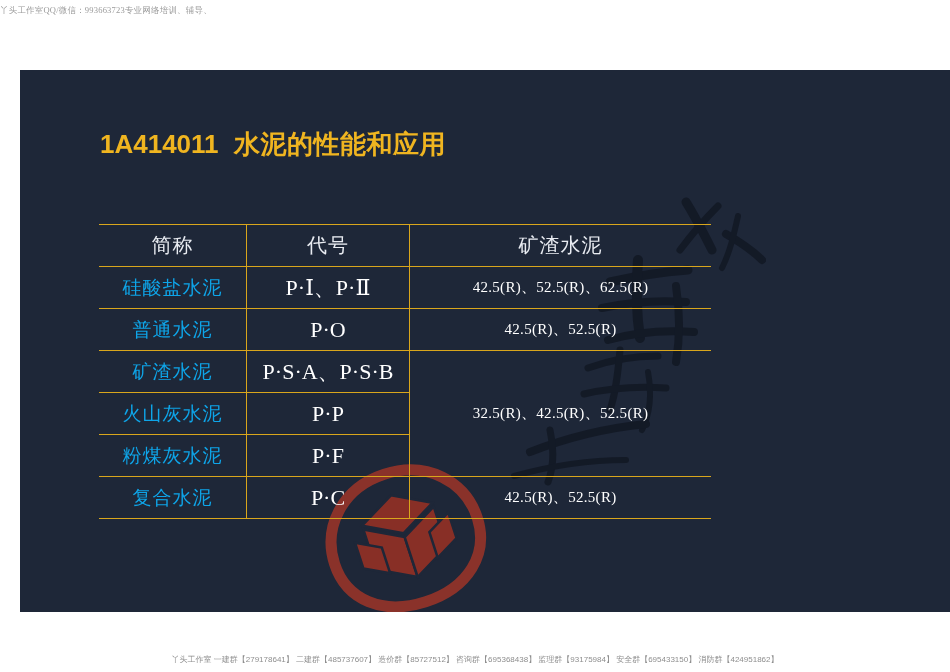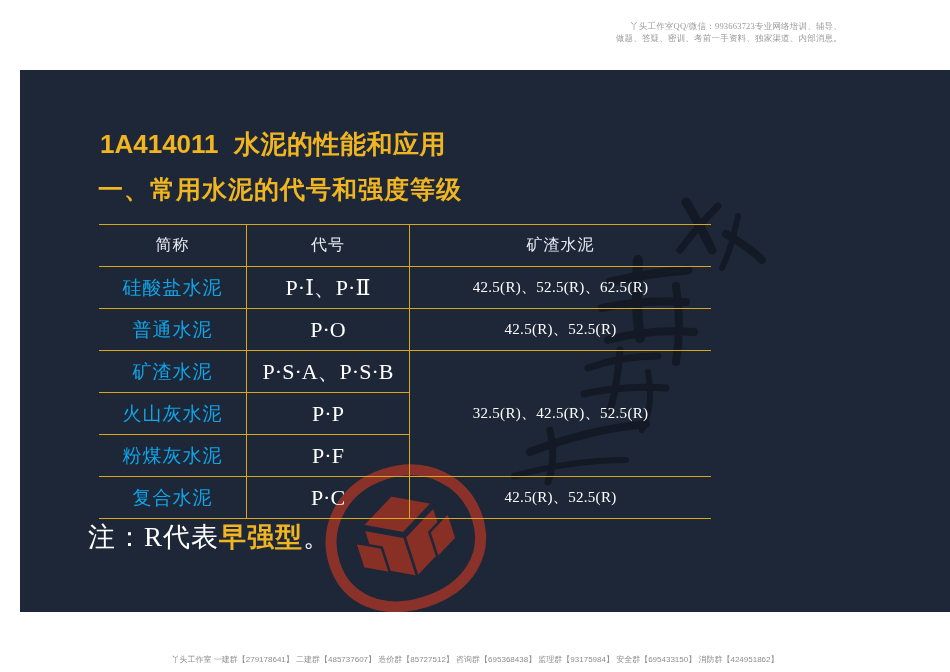--- a/index.html
+++ b/index.html
@@ -14,26 +14,26 @@
     position: relative;
     overflow: hidden;
     font-family: "Liberation Sans", "DejaVu Sans", sans-serif;
   }
 
   
   .top-header {
     position: absolute;
     left: 0; top: 0;
     width: 842px;
-    text-align: right;
+    text-align: left;
     color: #9a9a9a;
     font-size: 8.5px;
     line-height: 11.5px;
     font-family: "Liberation Serif", "DejaVu Serif", serif;
-    padding-top: 21px;
+    padding-top: 5px;
     letter-spacing: 0.2px;
   }
   .top-header div { white-space: nowrap; }
 
   
   .slide {
     position: absolute;
     left: 20px;
     top: 70px;
     width: 947px;
@@ -108,21 +108,21 @@
     font-weight: normal;
     background: transparent;
   }
   table.cement .c1 { width: 147px; border-left: none; }
   table.cement .c2 { width: 162px; }
   table.cement .c3 { width: 301px; }
 
   
   .hdr {
     color: #e9ecf2;
-    font-size: 16px;
+    font-size: 20px;
     font-family: "Liberation Sans", "DejaVu Sans", sans-serif;
     letter-spacing: 1px;
   }
   
   .name-cell {
     color: #0ea5e9;
     font-size: 19px;
     letter-spacing: 1px;
     font-family: "Liberation Sans", "DejaVu Sans", sans-serif;
   }
@@ -162,21 +162,20 @@
     line-height: 12px;
     font-family: Liberation Sans, sans-serif;
     white-space: nowrap;
   }
 </style>
 </head>
 <body>
 
 <div class="top-header">
   <div>丫头工作室QQ/微信：993663723专业网络培训、辅导、</div>
-  <div>做题、答疑、密训、考前一手资料、独家渠道、内部消息。</div>
 </div>
 
 <div class="slide">
 
   <svg class="wm-calli" viewBox="0 0 300 300">
     <g fill="none" stroke="#0e131d" stroke-linecap="round" stroke-linejoin="round" opacity="0.75">
       <path d="M196 12 C206 28 214 44 222 60" stroke-width="9"></path>
       <path d="M228 16 C214 30 202 44 190 60" stroke-width="7"></path>
       <path d="M236 44 C250 52 262 60 272 70" stroke-width="8"></path>
       <path d="M248 26 C244 44 240 62 232 78" stroke-width="6"></path>
@@ -204,21 +203,20 @@
         <path d="M132 54 L132 96 L95 116 L95 74 Z"></path>
         <path d="M46 64 L70 77 L70 104 L46 91 Z"></path>
         <path d="M120 77 L144 64 L144 91 L120 104 Z"></path>
       </g>
     </g>
   </svg>
 
   <div class="title-main">
     <span class="code">1A414011</span><span>&nbsp;&nbsp;</span><span>水泥的性能和应用</span>
   </div>
-  <div class="title-sub">一、常用水泥的代号和强度等级</div>
 
   <div class="tbl-wrap">
     <table class="cement">
       <thead>
         <tr>
           <th class="c1 hdr">简称</th>
           <th class="c2 hdr">代号</th>
           <th class="c3 hdr">矿渣水泥</th>
         </tr>
       </thead>
@@ -248,19 +246,16 @@
         </tr>
         <tr>
           <td class="c1 name-cell">复合水泥</td>
           <td class="c2 code-cell">P·C</td>
           <td class="c3 grade-cell">42.5(R)、52.5(R)</td>
         </tr>
       </tbody>
     </table>
   </div>
 
-  <div class="note">
-    <span>注：</span><span class="nm">R代表</span><span class="hl">早强型</span><span>。</span>
-  </div>
 
 </div>
 
 <div class="footer">丫头工作室 一建群【279178641】 二建群【485737607】 造价群【85727512】 咨询群【695368438】 监理群【93175984】 安全群【695433150】 消防群【424951862】</div>
 
 </body></html>

